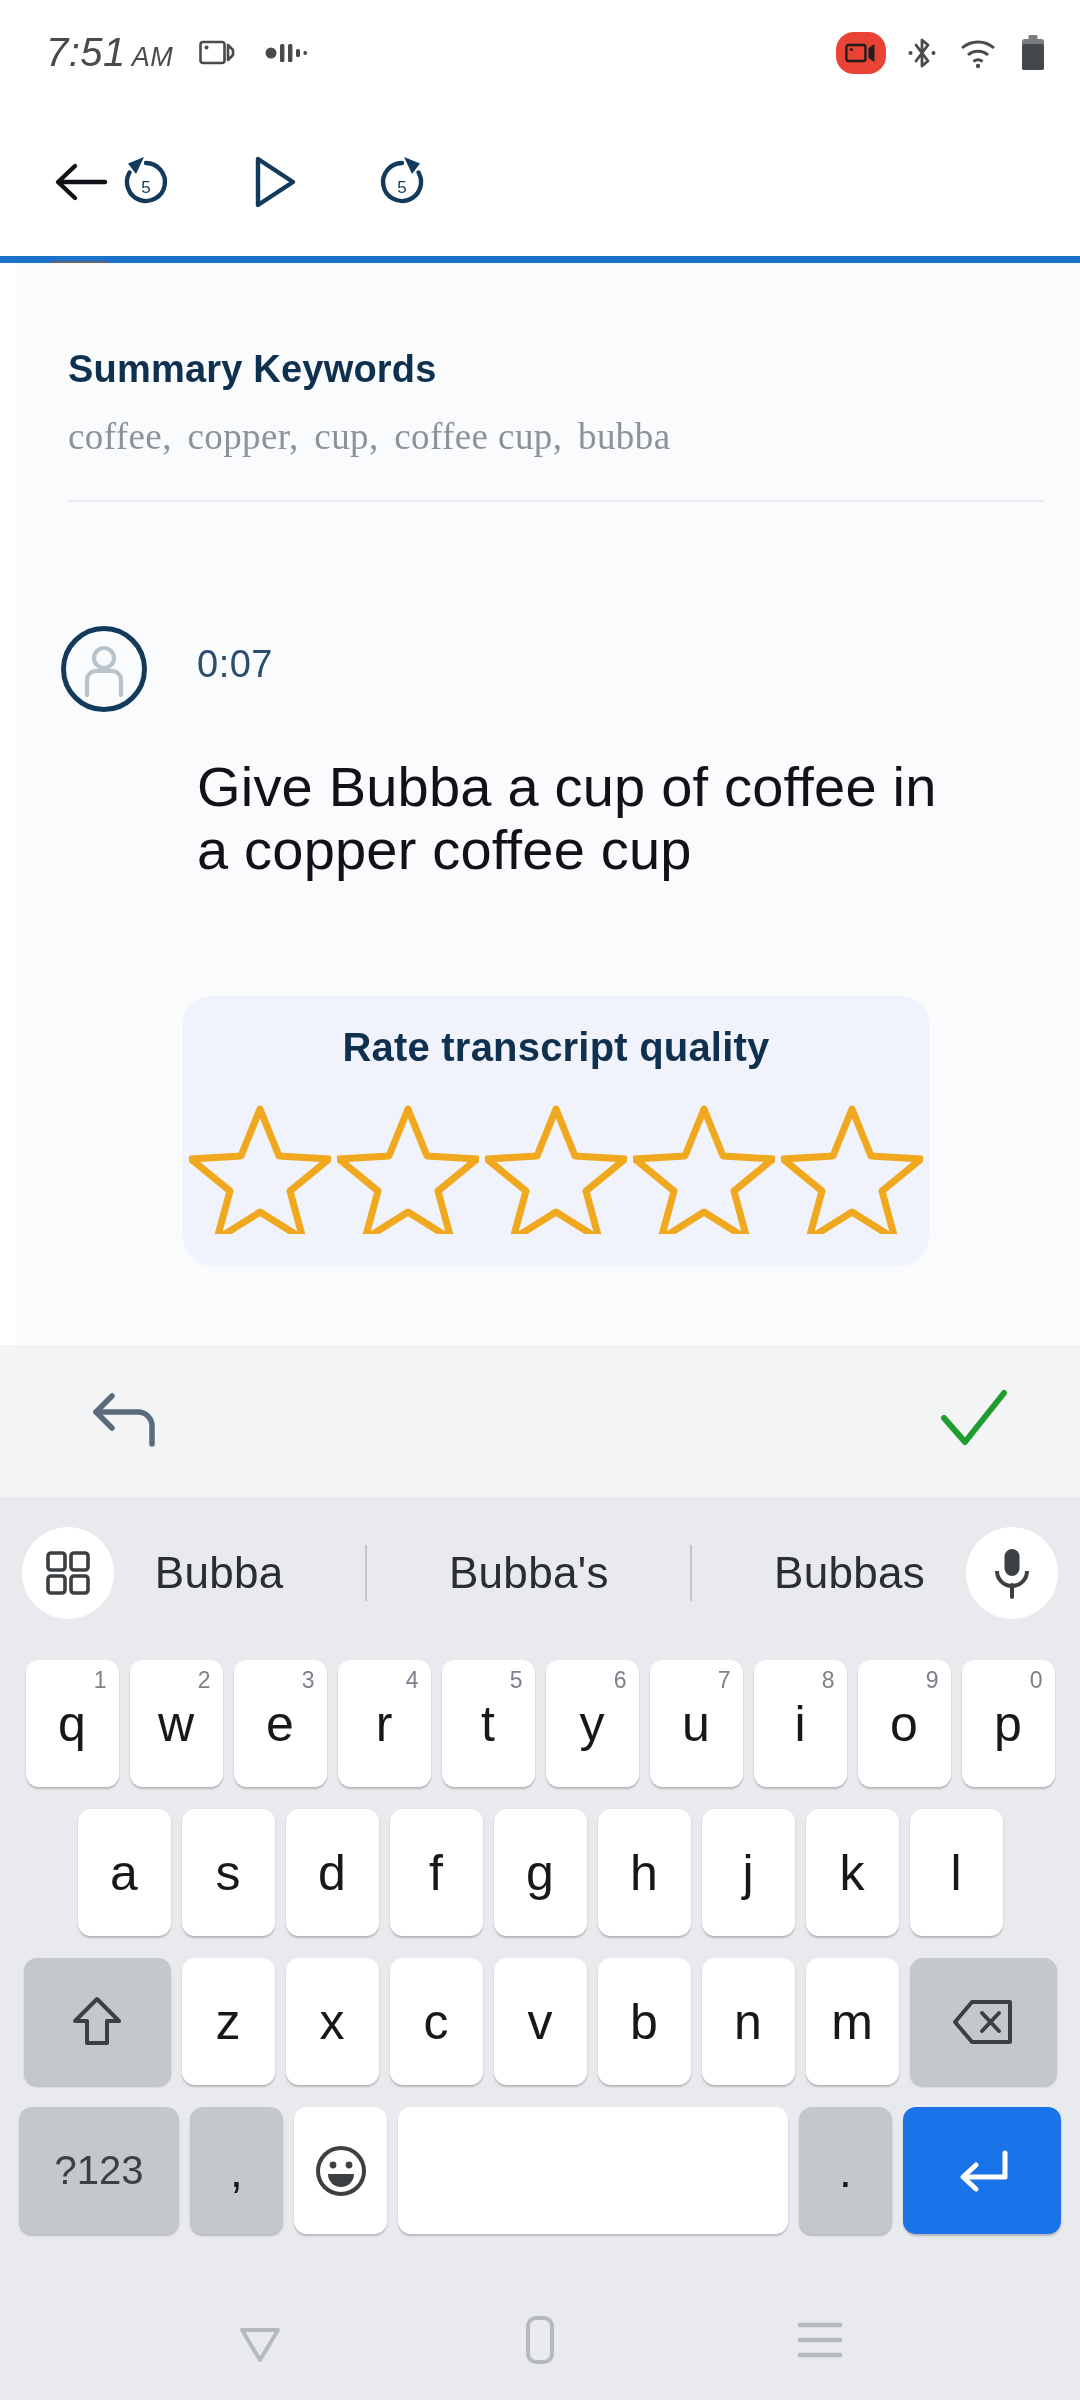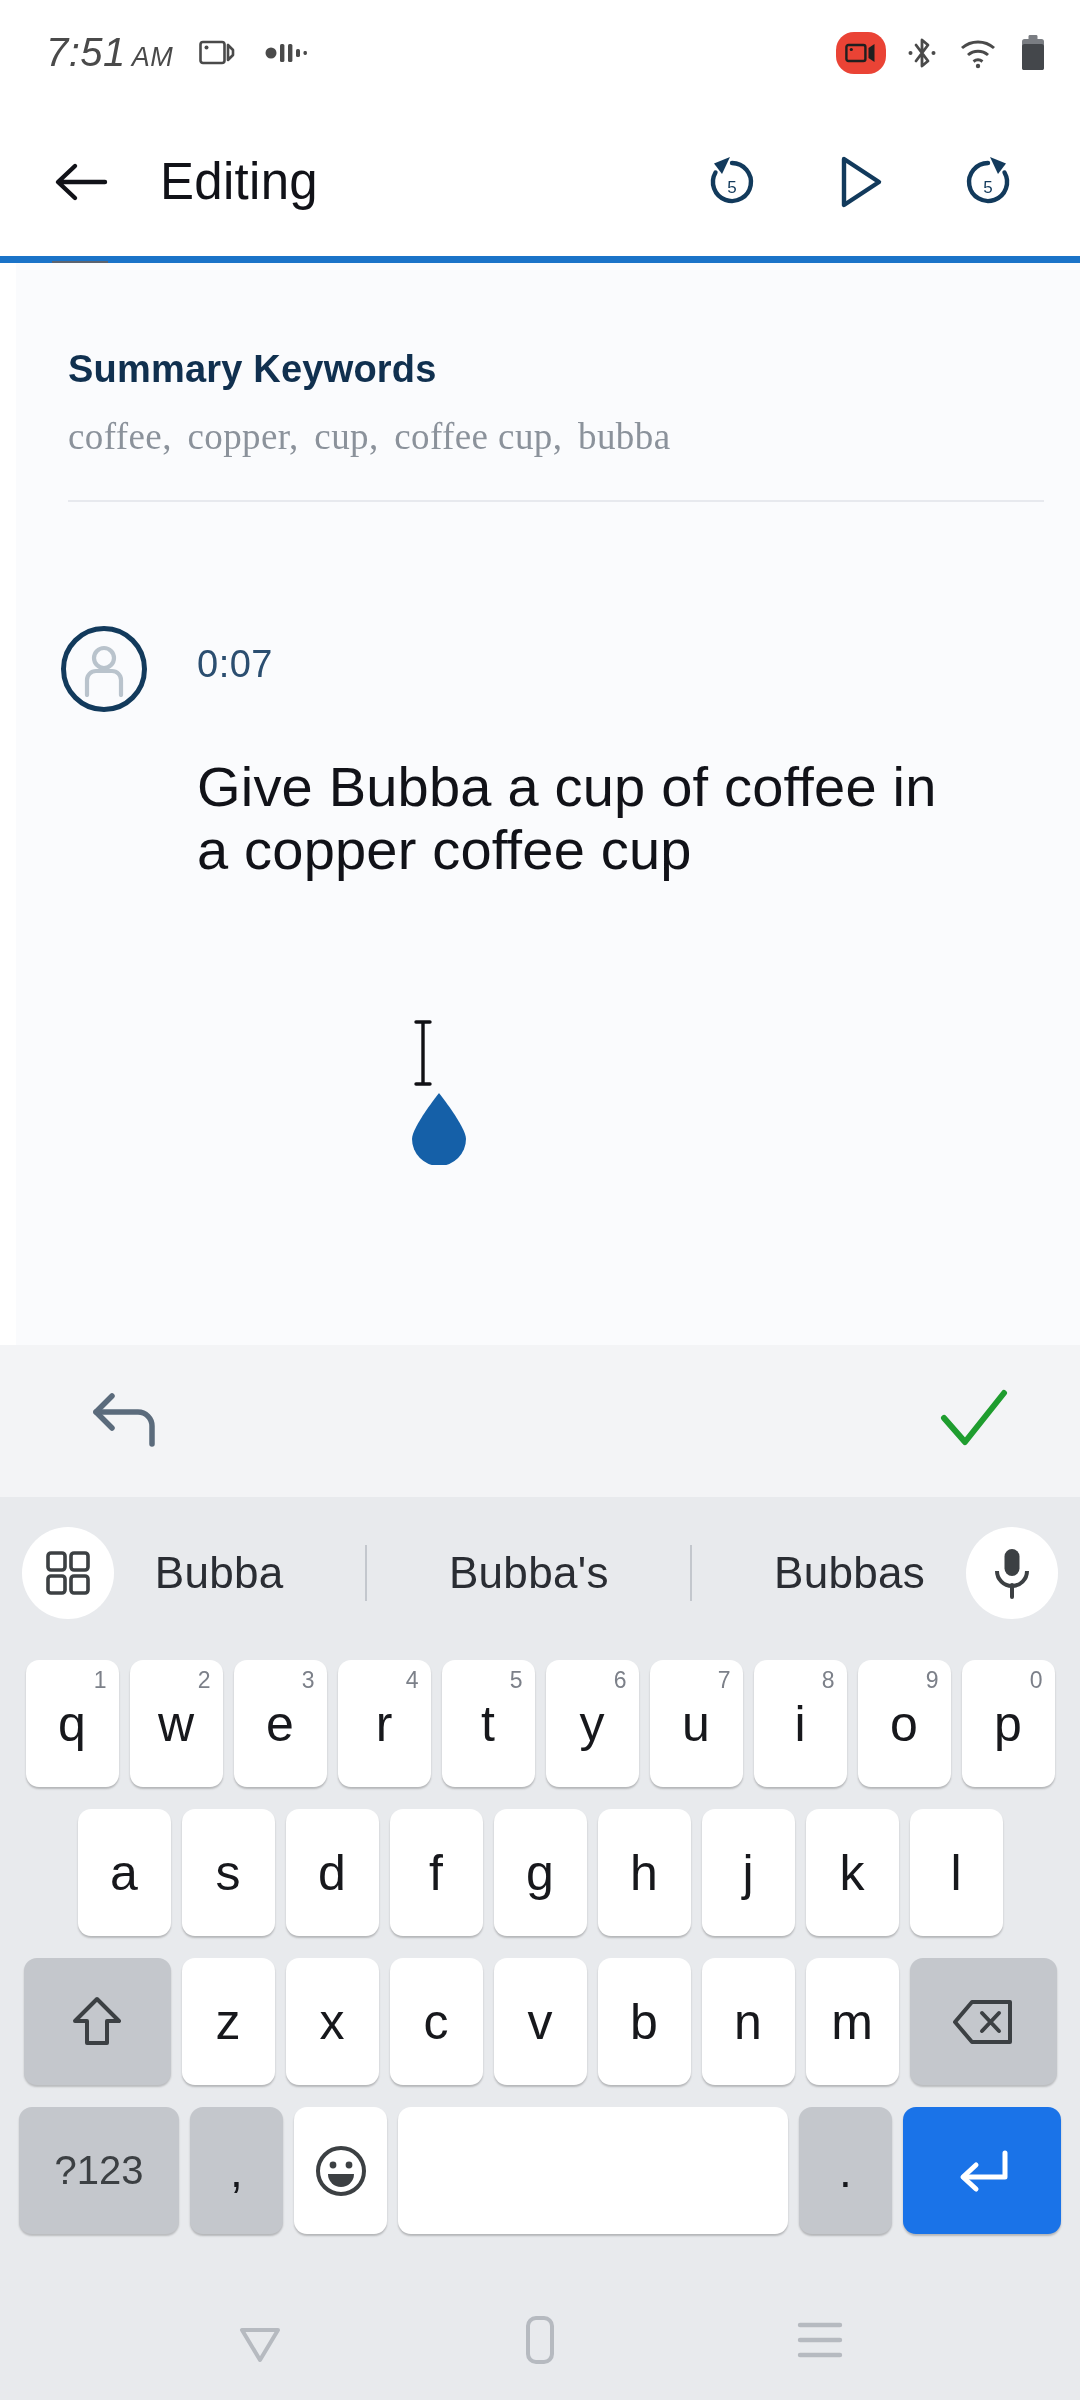--- a/index.html
+++ b/index.html
@@ -196,21 +196,20 @@
       </svg>
     </div>
   </div>
 
   <div class="appbar">
     <div class="ab-icon">
       <svg width="58" height="44" viewBox="0 0 58 44">
         <path d="M52 22 L6 22 M22 6 L5 22 L22 38" fill="none" stroke="#111218" stroke-width="4.4" stroke-linecap="round" stroke-linejoin="round"></path>
       </svg>
     </div>
-    <div class="appbar-title">Editing</div>
     <div class="appbar-actions">
       <div class="ab-icon">
         <svg width="64" height="64" viewBox="0 0 64 64">
           <path d="M32 13 A19 19 0 1 1 15.5 22.5" fill="none" stroke="#123a5c" stroke-width="4.4" stroke-linecap="round"></path>
           <path d="M30 7 L14 13.5 L22 24" fill="#123a5c"></path>
           <text x="32" y="43" font-family="Liberation Sans, sans-serif" font-size="17" fill="#123a5c" text-anchor="middle">5</text>
         </svg>
       </div>
       <div class="ab-icon">
         <svg width="52" height="56" viewBox="0 0 52 56">
@@ -250,20 +249,40 @@
     <div class="timestamp">0:07</div>
     <div class="transcript">Give Bubba a cup of coffee in a copper coffee cup</div>
 
     <svg class="ibeam" viewBox="0 0 22 66">
       <path d="M4 2 L18 2 M11 2 L11 64 M4 64 L18 64" stroke="#101014" stroke-width="3.4" fill="none" stroke-linecap="round"></path>
     </svg>
     <svg class="drag-handle" viewBox="0 0 62 74">
       <path d="M31 2 C31 2 58 36 58 48 A27 27 0 0 1 4 48 C4 36 31 2 31 2 Z" fill="#1560a8"></path>
     </svg>
 
+    <div class="rate-card">
+      <div class="rate-title">Rate transcript quality</div>
+      <div class="stars">
+        <svg width="142" height="134" viewBox="0 0 142 134">
+            <path d="M71 9 L90 56 L140 59 L101 91 L114 139 L71 112 L28 139 L41 91 L2 59 L52 56 Z" fill="none" stroke="#f0a81e" stroke-width="7" stroke-linejoin="round"></path>
+          </svg>
+        <svg width="142" height="134" viewBox="0 0 142 134">
+            <path d="M71 9 L90 56 L140 59 L101 91 L114 139 L71 112 L28 139 L41 91 L2 59 L52 56 Z" fill="none" stroke="#f0a81e" stroke-width="7" stroke-linejoin="round"></path>
+          </svg>
+        <svg width="142" height="134" viewBox="0 0 142 134">
+            <path d="M71 9 L90 56 L140 59 L101 91 L114 139 L71 112 L28 139 L41 91 L2 59 L52 56 Z" fill="none" stroke="#f0a81e" stroke-width="7" stroke-linejoin="round"></path>
+          </svg>
+        <svg width="142" height="134" viewBox="0 0 142 134">
+            <path d="M71 9 L90 56 L140 59 L101 91 L114 139 L71 112 L28 139 L41 91 L2 59 L52 56 Z" fill="none" stroke="#f0a81e" stroke-width="7" stroke-linejoin="round"></path>
+          </svg>
+        <svg width="142" height="134" viewBox="0 0 142 134">
+            <path d="M71 9 L90 56 L140 59 L101 91 L114 139 L71 112 L28 139 L41 91 L2 59 L52 56 Z" fill="none" stroke="#f0a81e" stroke-width="7" stroke-linejoin="round"></path>
+          </svg>
+      </div>
+    </div>
   </div>
 
   <div class="edit-toolbar">
     <div>
       <svg width="74" height="66" viewBox="0 0 74 66">
         <path d="M22 10 L6 26 L22 42" fill="none" stroke="#5b6b7c" stroke-width="5.5" stroke-linecap="round" stroke-linejoin="round"></path>
         <path d="M6 26 L48 26 A14 14 0 0 1 62 40 L62 58" fill="none" stroke="#5b6b7c" stroke-width="5.5" stroke-linecap="round" stroke-linejoin="round"></path>
       </svg>
     </div>
     <div>

